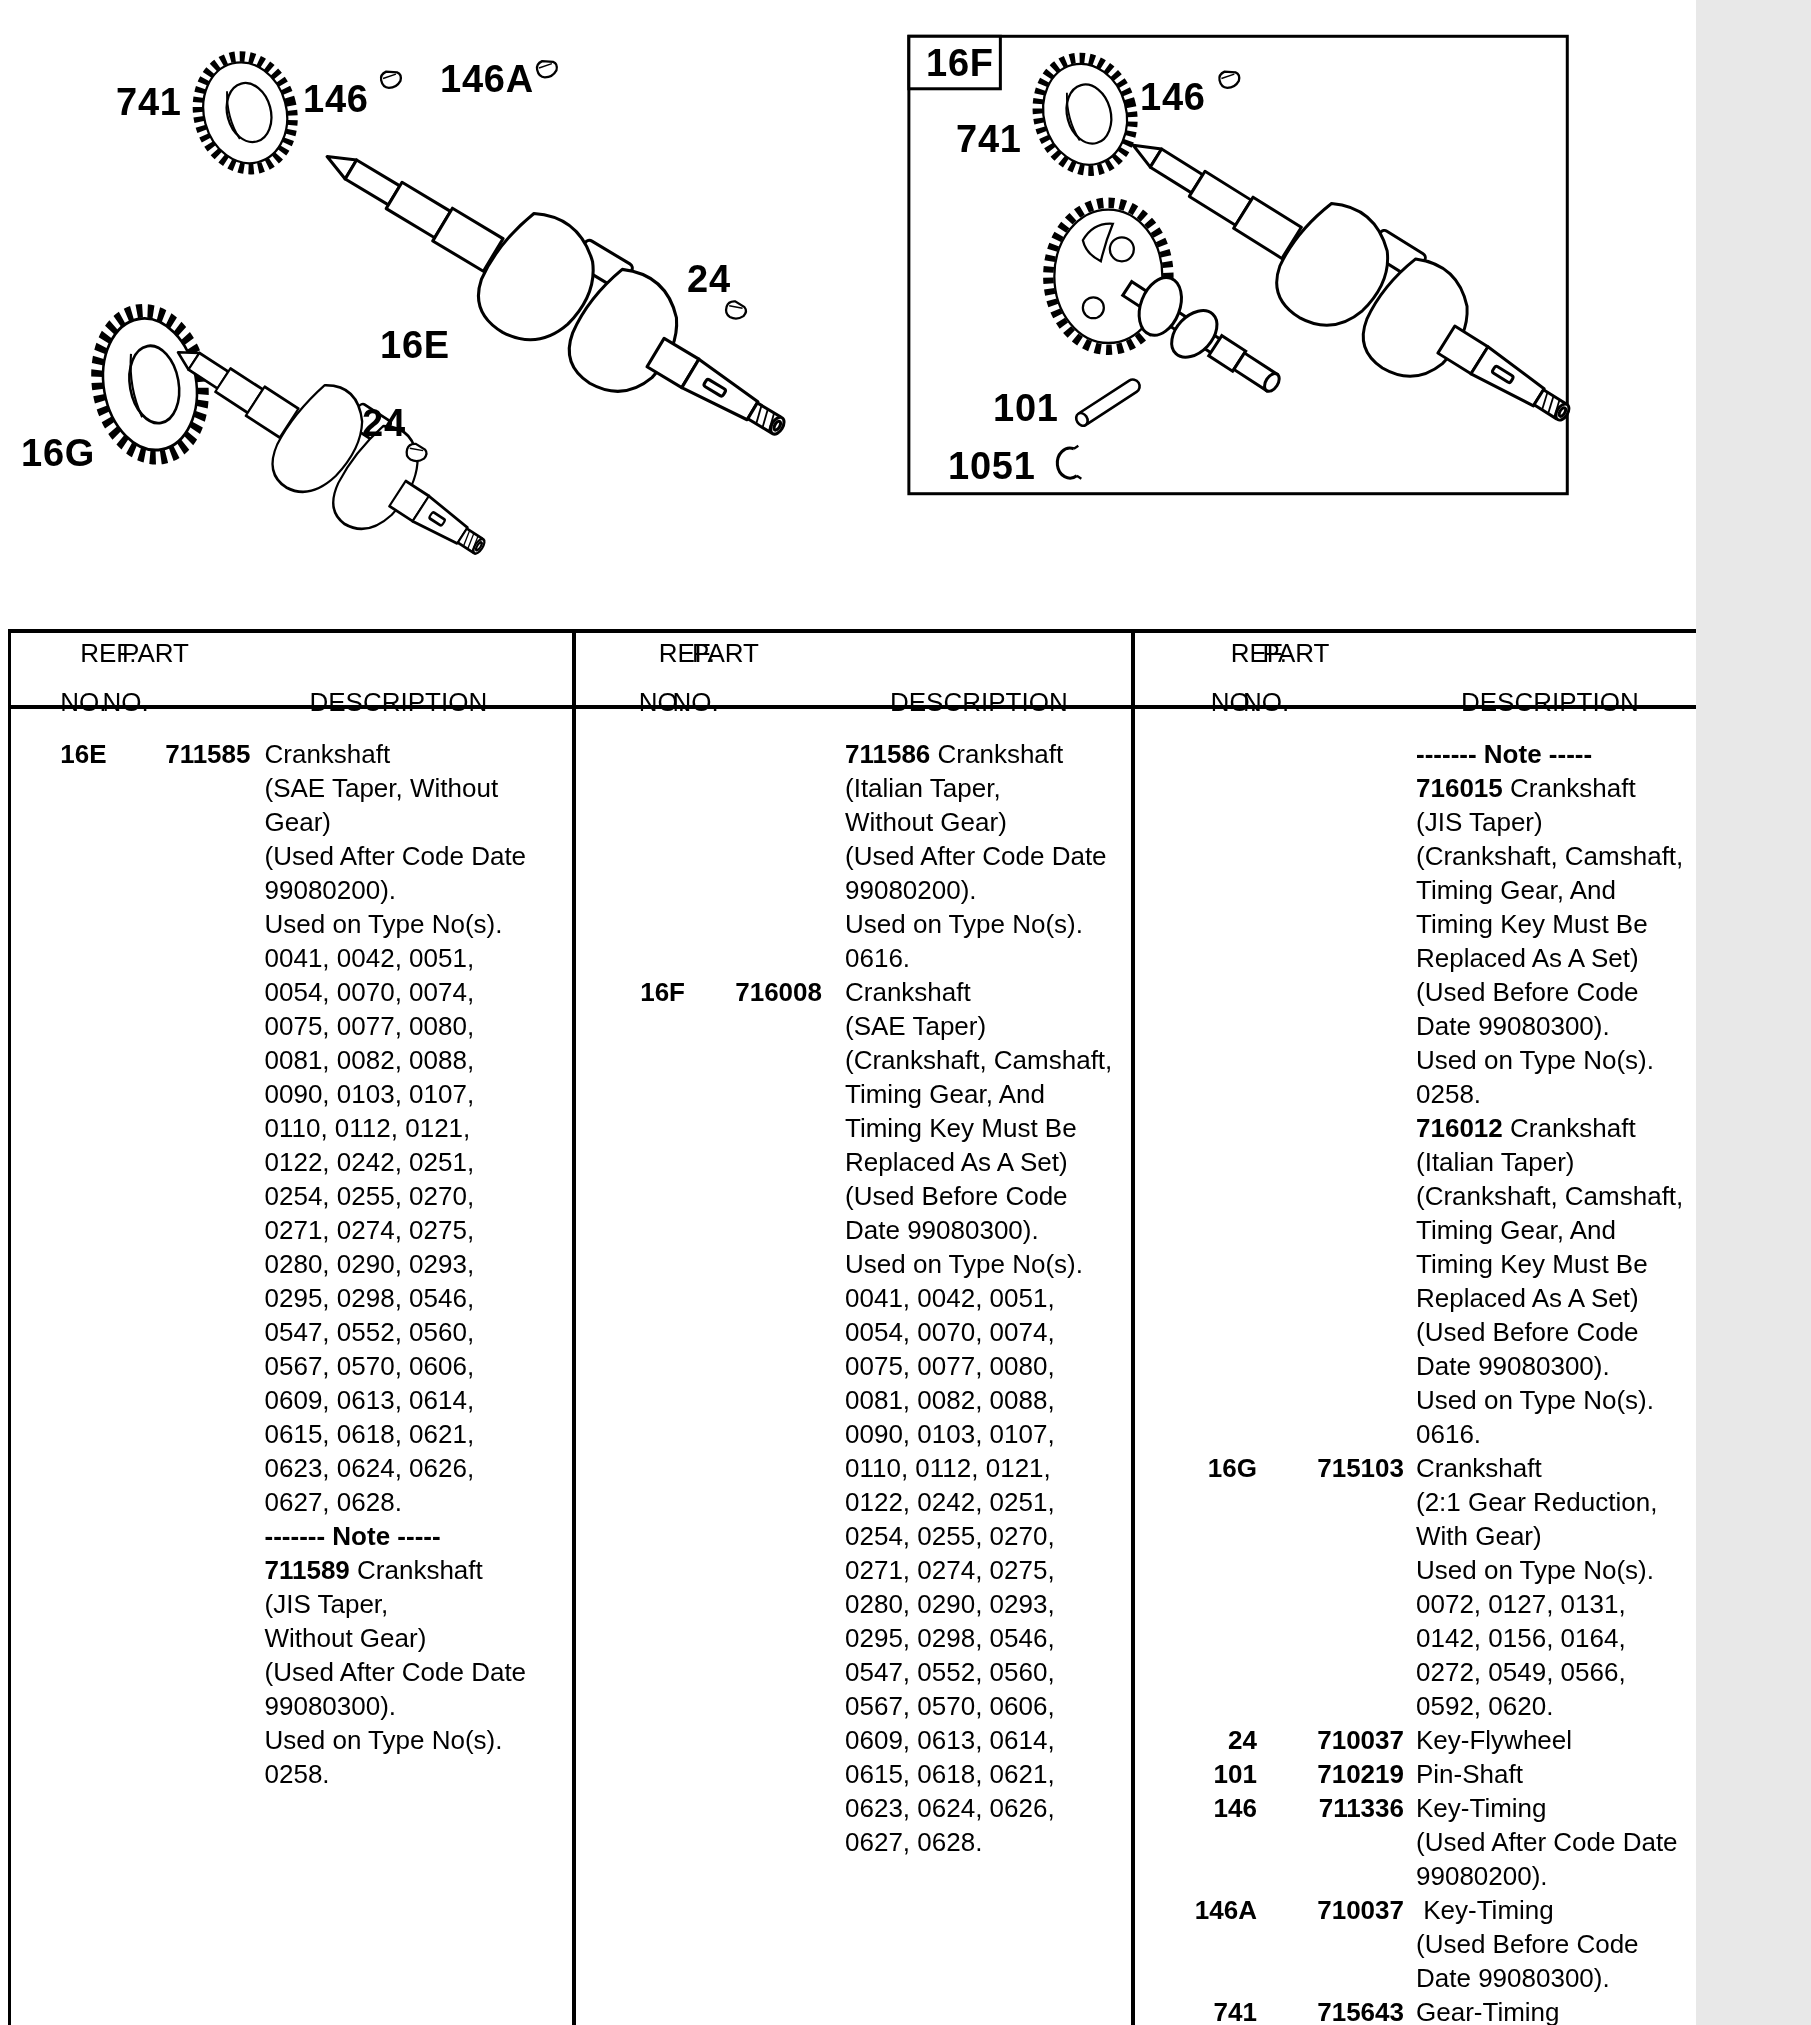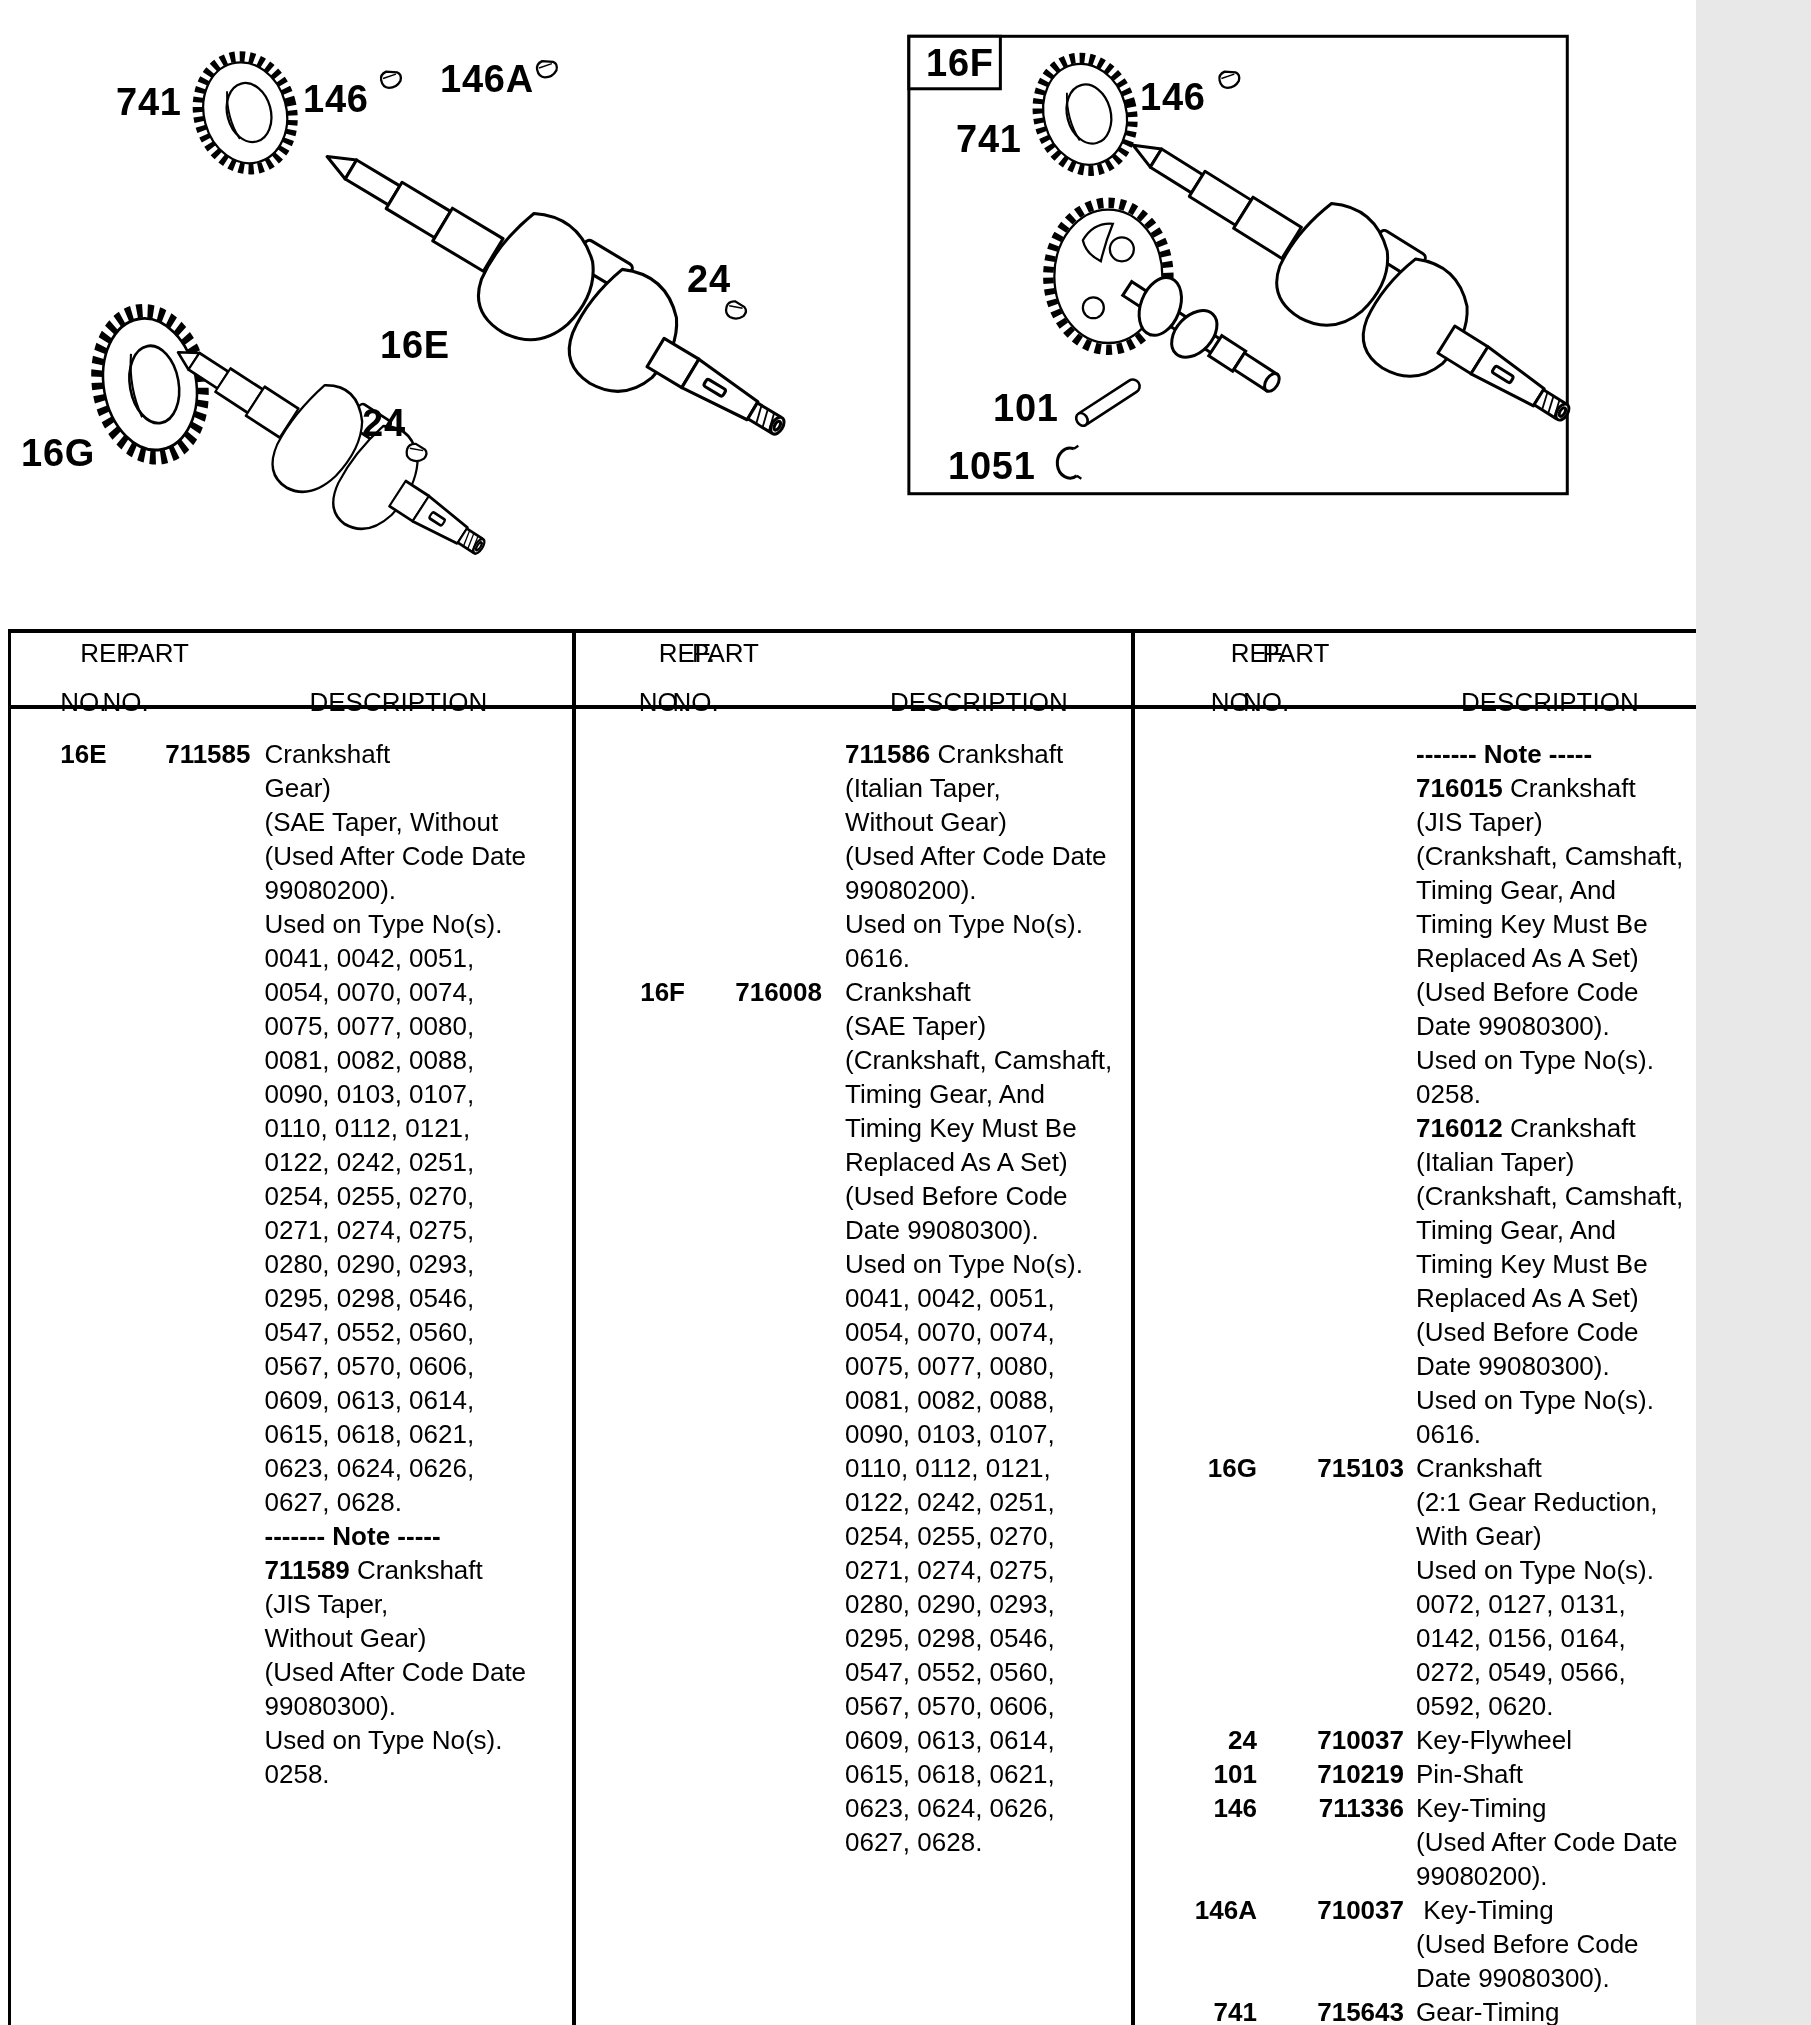--- a/index.html
+++ b/index.html
@@ -187,24 +187,24 @@
         <span class="hcell-desc">DESCRIPTION</span>
       </div>
     </div>
     <div class="col-body">
         <div class="line">
           <span class="ref">16E</span>
           <span class="part">711585</span>
           <span class="desc">Crankshaft</span>
         </div>
         <div class="line">
+          <span class="desc">(SAE Taper, Without</span>
+        </div>
+        <div class="line">
           <span class="desc">Gear)</span>
-        </div>
-        <div class="line">
-          <span class="desc">(SAE Taper, Without</span>
         </div>
         <div class="line">
           <span class="desc">(Used After Code Date</span>
         </div>
         <div class="line">
           <span class="desc">99080200).</span>
         </div>
         <div class="line">
           <span class="desc">Used on Type No(s).</span>
         </div>

